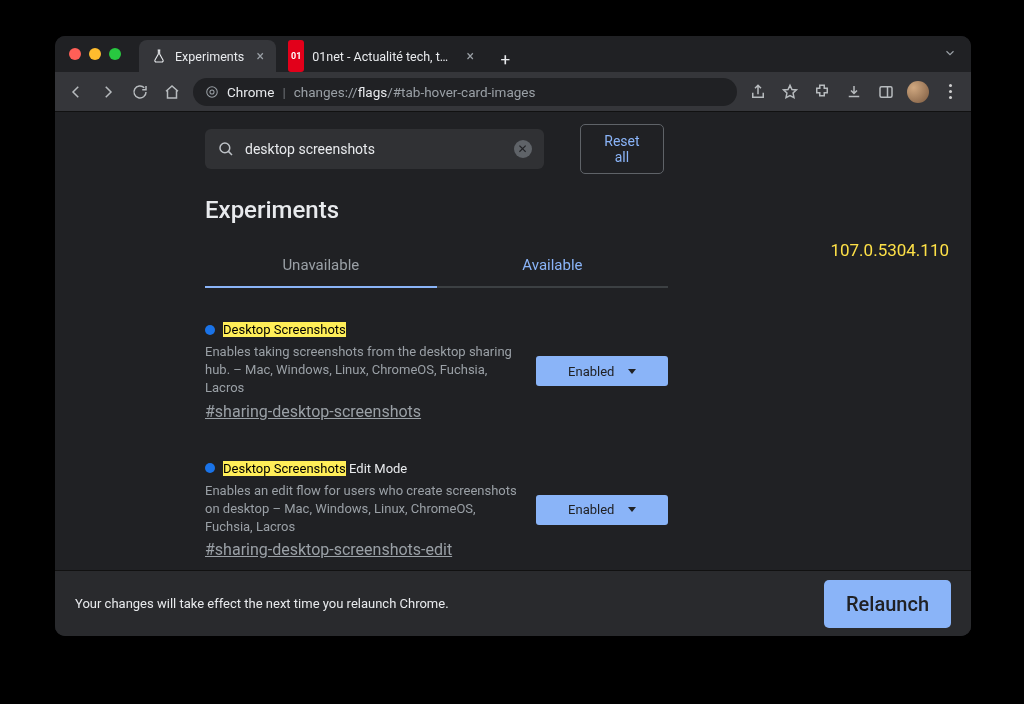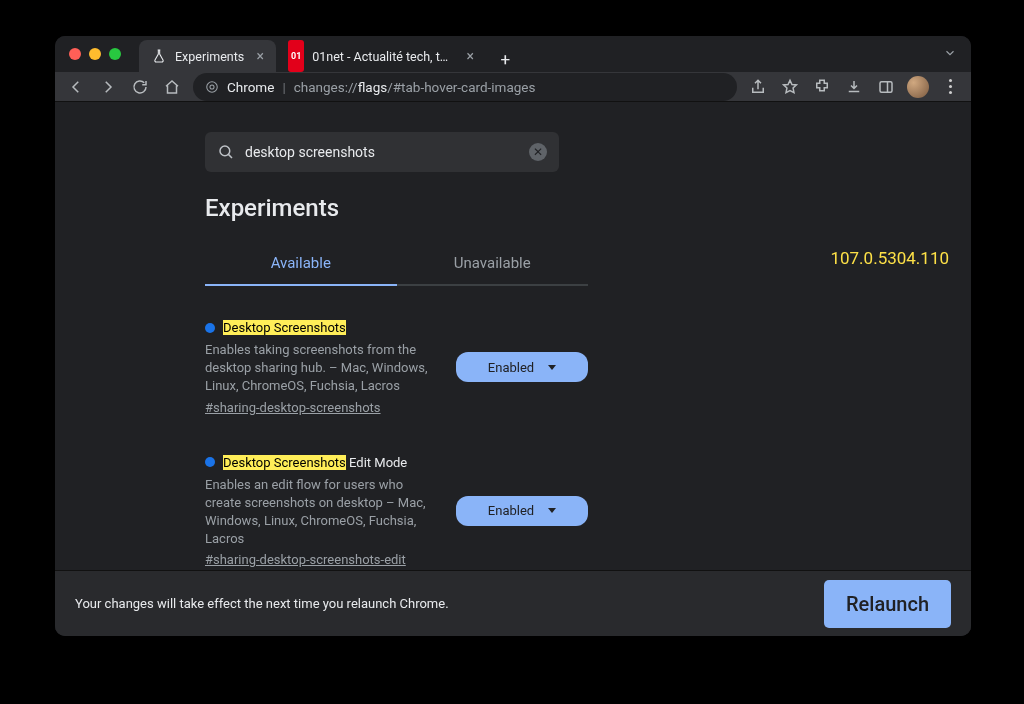--- a/index.html
+++ b/index.html
@@ -24,40 +24,40 @@
     }
     .tab.active { background:#35363a; }
     .tab .favicon { width:16px; height:32px; margin-right:8px; display:flex; align-items:center; justify-content:center; }
     .tab .title { white-space:nowrap; overflow:hidden; text-overflow:ellipsis; flex:1; min-width:0; }
     .tab .close { margin-left:8px; color:#9aa0a6; font-size:14px; width:16px; text-align:center; cursor:pointer;}
     .newtab { width:26px; height:26px; margin-left:6px; display:flex; align-items:center; justify-content:center; color:#e8eaed; font-size:17px; cursor:pointer;}
     .titlebar .spacer { flex:1; }
     .title-caret { margin-right:14px; color:#9aa0a6; }
 
     
-    .toolbar { height:30px; background:#35363a; display:flex; align-items:center; padding:0 10px; gap:10px; border-bottom:1px solid #111;}
+    .toolbar { height:40px; background:#35363a; display:flex; align-items:center; padding:0 10px; gap:10px; border-bottom:1px solid #111;}
     .tb-btn { width:22px; height:22px; color:#9aa0a6; display:flex; align-items:center; justify-content:center; cursor:pointer;}
     .tb-btn svg { width:18px; height:18px; stroke:#b7bbbe; fill:none; stroke-width:2; }
     .omnibox {
       flex:1; height:28px; background:#202124; border-radius:14px;
       display:flex; align-items:center; padding:0 12px; color:#cfcfcf; font-size:13.5px;
       gap:8px;
     }
     .omnibox .chrome-ico { width:14px; height:14px; }
     .omnibox .label-chrome { color:#e8eaed; }
     .omnibox .sep { color:#6f7377; }
     .omnibox .url-fade { color:#9aa0a6; }
     .omnibox .url-bold { color:#e8eaed; }
     .avatar { width:22px; height:22px; border-radius:50%; background:radial-gradient(circle at 30% 30%, #d0a880, #7b5a40); }
     .menu-dots { display:flex; flex-direction:column; gap:3px; align-items:center; justify-content:center;}
     .menu-dots span{ width:3px; height:3px; background:#cfcfcf; border-radius:50%;}
 
     
     .page { flex:1; background:#202124; display:flex; flex-direction:column; overflow:hidden; }
-    .page-inner { flex:1; display:flex;margin-top:18px; }
+    .page-inner { flex:1; display:flex; }
     .gutter-left { width:150px; }
     .main { flex:1; padding-top:12px; max-width:620px;}
     .gutter-right { flex:1; }
 
     .searchrow { display:flex; align-items:center; gap:18px; }
     .searchbox {
       width:354px; height:40px; background:#303134; border-radius:6px;
       display:flex; align-items:center; padding:0 12px; gap:10px;
     }
     .searchbox svg { width:18px; height:18px; stroke:#bdc1c6; fill:none; stroke-width:2;}
@@ -88,23 +88,23 @@
     .tabsline .ind { width:50%; height:2px; background:#8ab4f8; }
 
     .flags { margin-top:34px; display:flex; flex-direction:column; gap:40px; }
     .flag-row { display:flex; gap:18px; }
     .flag-text { flex:1; font-size:13px; color:#9aa0a6;}
     .flag-title-row { display:flex; align-items:center; gap:8px; margin-bottom:6px;}
     .bullet { width:10px; height:10px; border-radius:50%; background:#1a73e8; flex-shrink:0;}
     .flag-title { color:#e8eaed; font-size:13px; }
     .flag-title mark { background:#ffee58; color:#000; padding:0 0px;}
     .flag-desc { line-height:1.4; margin-bottom:4px;}
-    .flag-anchor { text-decoration:underline; color:#9aa0a6; font-size:13px;}
+    .flag-anchor { text-decoration:underline; color:#9aa0a6; font-size:16px;}
     .flag-select {
-      width:132px; height:30px; background:#8ab4f8; border:none; border-radius:12px;
+      width:132px; height:30px; background:#8ab4f8; border:none; border-radius:3px;
       display:flex; align-items:center; justify-content:center; gap:8px;
       color:#202124; font-size:13px; align-self:center; cursor:pointer;
     }
     .chev-d { width:0; height:0; border-left:4px solid transparent; border-right:4px solid transparent; border-top:5px solid #202124; margin-left:6px;}
 
     
     .footer {
       height:66px; background:#292a2d; display:flex; align-items:center;
       padding:0 20px; border-top:1px solid #111;
     }
@@ -232,27 +232,28 @@
         <div class="searchrow">
           <div class="searchbox">
             <svg viewBox="0 0 24 24">
                 <circle cx="10.5" cy="10.5" r="6.5"></circle>
                 <line x1="20" y1="20" x2="15.2" y2="15.2"></line>
               </svg>
             <input type="text" value="desktop screenshots" style="">
             <div class="search-clear">✕</div>
           </div>
           <div class="spacer"></div>
+          <button class="reset-btn">Reset all</button>
         </div>
 
         <h1 class="experiments">Experiments</h1>
 
         <div class="tabsbar">
+          <div class="tabbtn">Unavailable</div>
           <div class="tabbtn active">Available</div>
-          <div class="tabbtn">Unavailable</div>
         </div>
         <div class="tabsline">
             <div class="ind"></div>
           </div>
 
         <div class="flags">
 
           <div class="flag-row">
             <div class="flag-text">
               <div class="flag-title-row">

